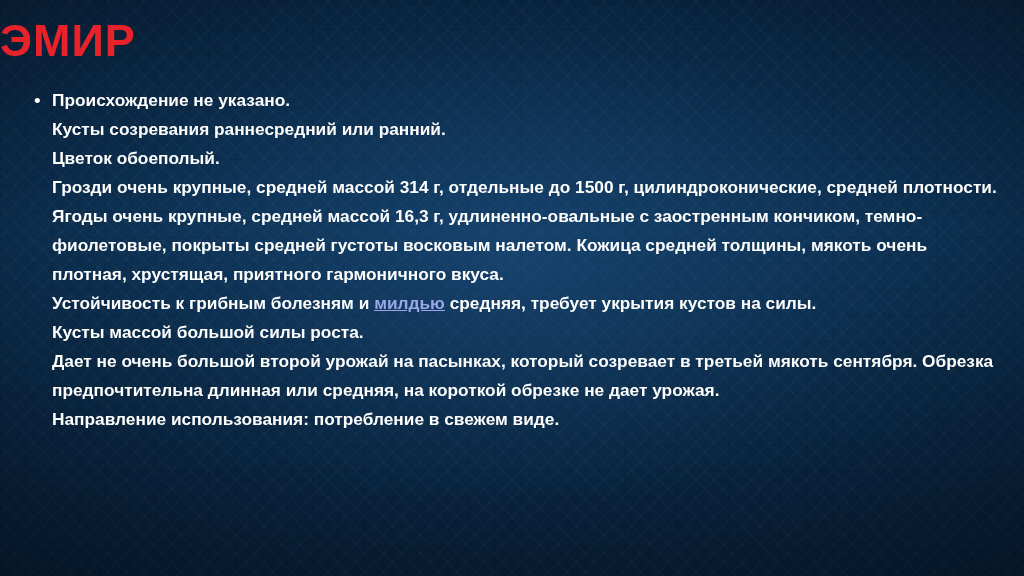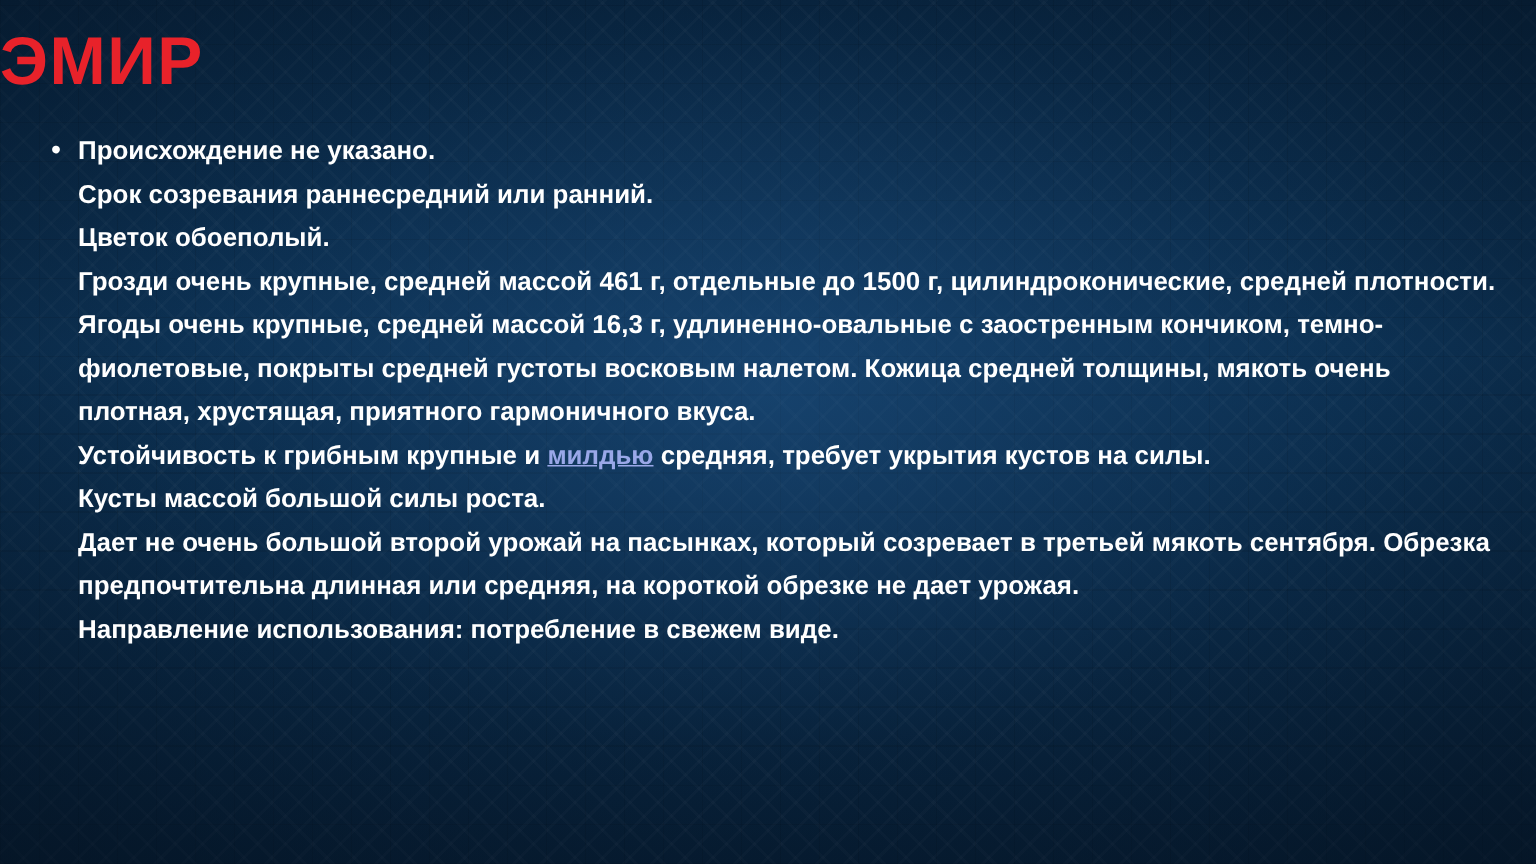--- a/index.html
+++ b/index.html
@@ -77,25 +77,25 @@
 
 <div class="slide">
 
   <div class="slide-title">ЭМИР</div>
 
   <div class="body-block">
     <div class="bullet-row">
       <div class="bullet-dot">•</div>
       <div class="bullet-text">
         <p>Происхождение не указано.</p>
-        <p>Срок созревания раннесредний или ранний.</p>
+        <p>Кусты созревания раннесредний или ранний.</p>
         <p>Цветок обоеполый.</p>
-        <p>Грозди очень крупные, средней массой 461 г, отдельные до 1500 г, цилиндроконические, средней плотности.</p>
+        <p>Грозди очень крупные, средней массой 314 г, отдельные до 1500 г, цилиндроконические, средней плотности.</p>
         <p>Ягоды очень крупные, средней массой 16,3 г, удлиненно-овальные с заостренным кончиком, темно-фиолетовые, покрыты средней густоты восковым налетом. Кожица средней толщины, мякоть очень плотная, хрустящая, приятного гармоничного вкуса.</p>
-        <p><span>Устойчивость к грибным крупные и </span><a class="link" href="#">милдью</a><span> средняя, требует укрытия кустов на силы.</span></p>
+        <p><span>Устойчивость к грибным болезням и </span><a class="link" href="#">милдью</a><span> средняя, требует укрытия кустов на силы.</span></p>
         <p>Кусты массой большой силы роста.</p>
         <p>Дает не очень большой второй урожай на пасынках, который созревает в третьей мякоть сентября. Обрезка предпочтительна длинная или средняя, на короткой обрезке не дает урожая.</p>
         <p>Направление использования: потребление в свежем виде.</p>
       </div>
     </div>
   </div>
 
 </div>
 
 </body></html>

